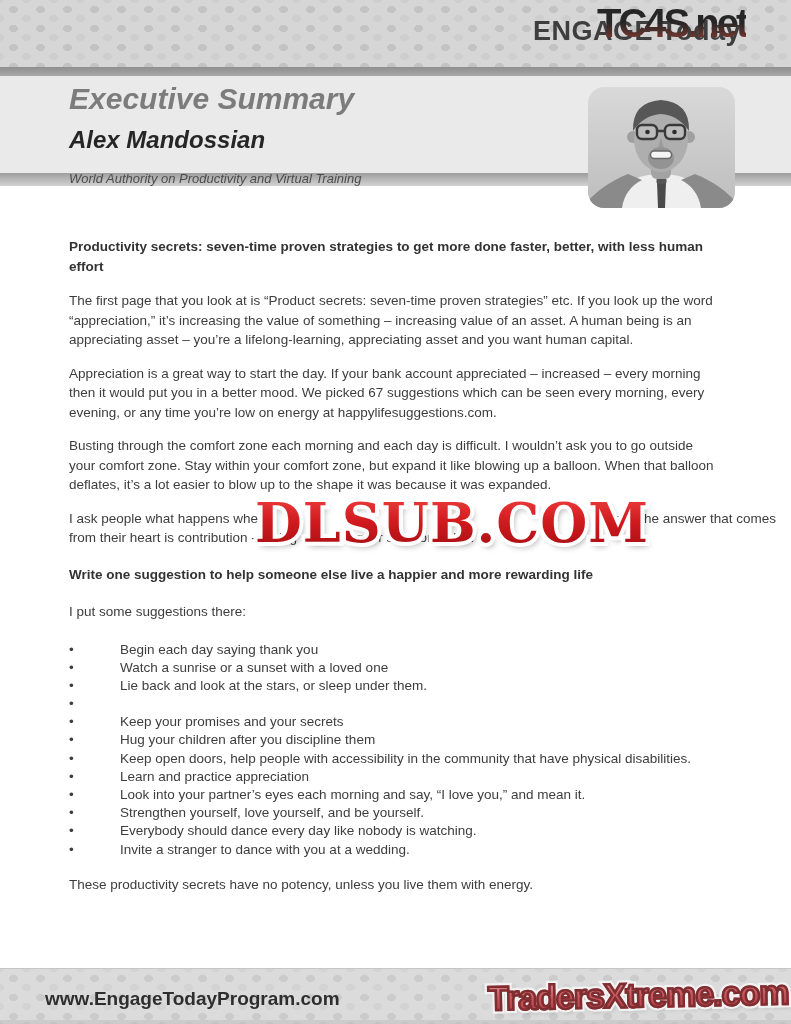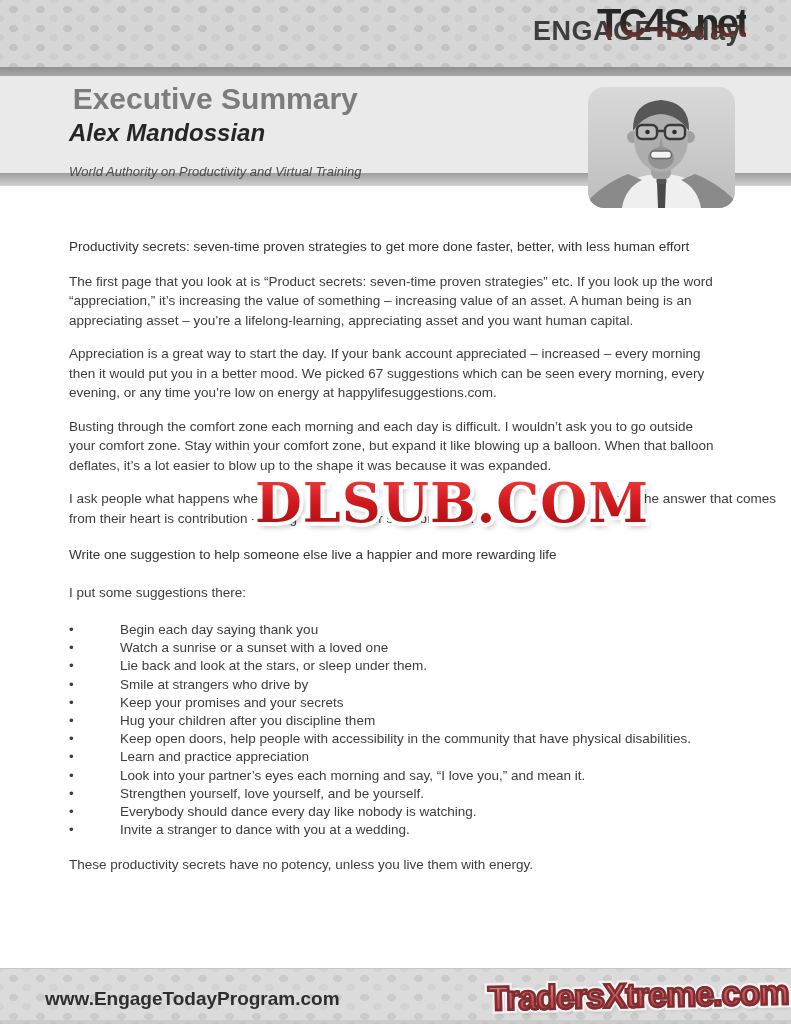--- a/index.html
+++ b/index.html
@@ -38,33 +38,33 @@
         letter-spacing:-3px;white-space:nowrap;
         text-shadow:-2px -2px 0 rgba(140,140,140,.55),-4px -3px 0 rgba(160,160,160,.4);}
   .tc4s-fill{color:#3a2a28;}
   @supports (-webkit-background-clip:text){
     .tc4s-fill{background:linear-gradient(#262626 48%,#53312c 70%,#8a3a30 92%);
       -webkit-background-clip:text;background-clip:text;color:transparent;text-shadow:none;}
   }
 
   
   .title-block{position:absolute;left:69px;top:82px;z-index:4;}
-  .doc-title{font-size:30px;font-weight:bold;color:#7c7c7c;line-height:33px;text-align:center;}
-  .doc-author{font-size:24px;font-weight:bold;font-style:italic;color:#262626;line-height:27px;margin-top:4px;}
+  .doc-title{font-size:30px;font-weight:bold;font-style:italic;color:#7c7c7c;line-height:33px;}
+  .doc-author{font-size:24px;font-weight:bold;font-style:italic;color:#262626;line-height:27px;margin-top:11px;}
   .doc-subtitle{font-size:13px;font-style:italic;color:#4c4c4c;margin-top:18px;}
 
   
   .portrait{position:absolute;left:588px;top:87px;width:147px;height:121px;border-radius:16px;
             overflow:hidden;z-index:6;}
 
   
   .content{position:absolute;left:69px;top:237px;width:654px;
            font-size:13.5px;line-height:19.5px;color:#3d3d3d;}
   .content p{margin:0 0 14px 0;}
-  .bold{font-weight:normal;color:#333;}
+  .bold{font-weight:bold;color:#333;}
   .heading{margin-bottom:15px !important;}
   .subhead{margin:3px 0 18px 0 !important;}
   .list-intro{margin-bottom:18px !important;}
   ul.suggestions{list-style:none;margin:0;padding:0;}
   ul.suggestions li{display:flex;height:18.2px;align-items:baseline;}
   .bullet-dot{width:51px;flex:0 0 51px;color:#3d3d3d;}
   .closing{margin-top:17px !important;}
 
   
   .p4{position:relative;}
@@ -187,21 +187,20 @@
       <li>
           <span class="bullet-dot">•</span>
           <span>Watch a sunrise or a sunset with a loved one</span>
         </li>
       <li>
           <span class="bullet-dot">•</span>
           <span>Lie back and look at the stars, or sleep under them.</span>
         </li>
       <li>
           <span class="bullet-dot">•</span>
-          <span>Smile at strangers who drive by</span>
         </li>
       <li>
           <span class="bullet-dot">•</span>
           <span>Keep your promises and your secrets</span>
         </li>
       <li>
           <span class="bullet-dot">•</span>
           <span>Hug your children after you discipline them</span>
         </li>
       <li>

